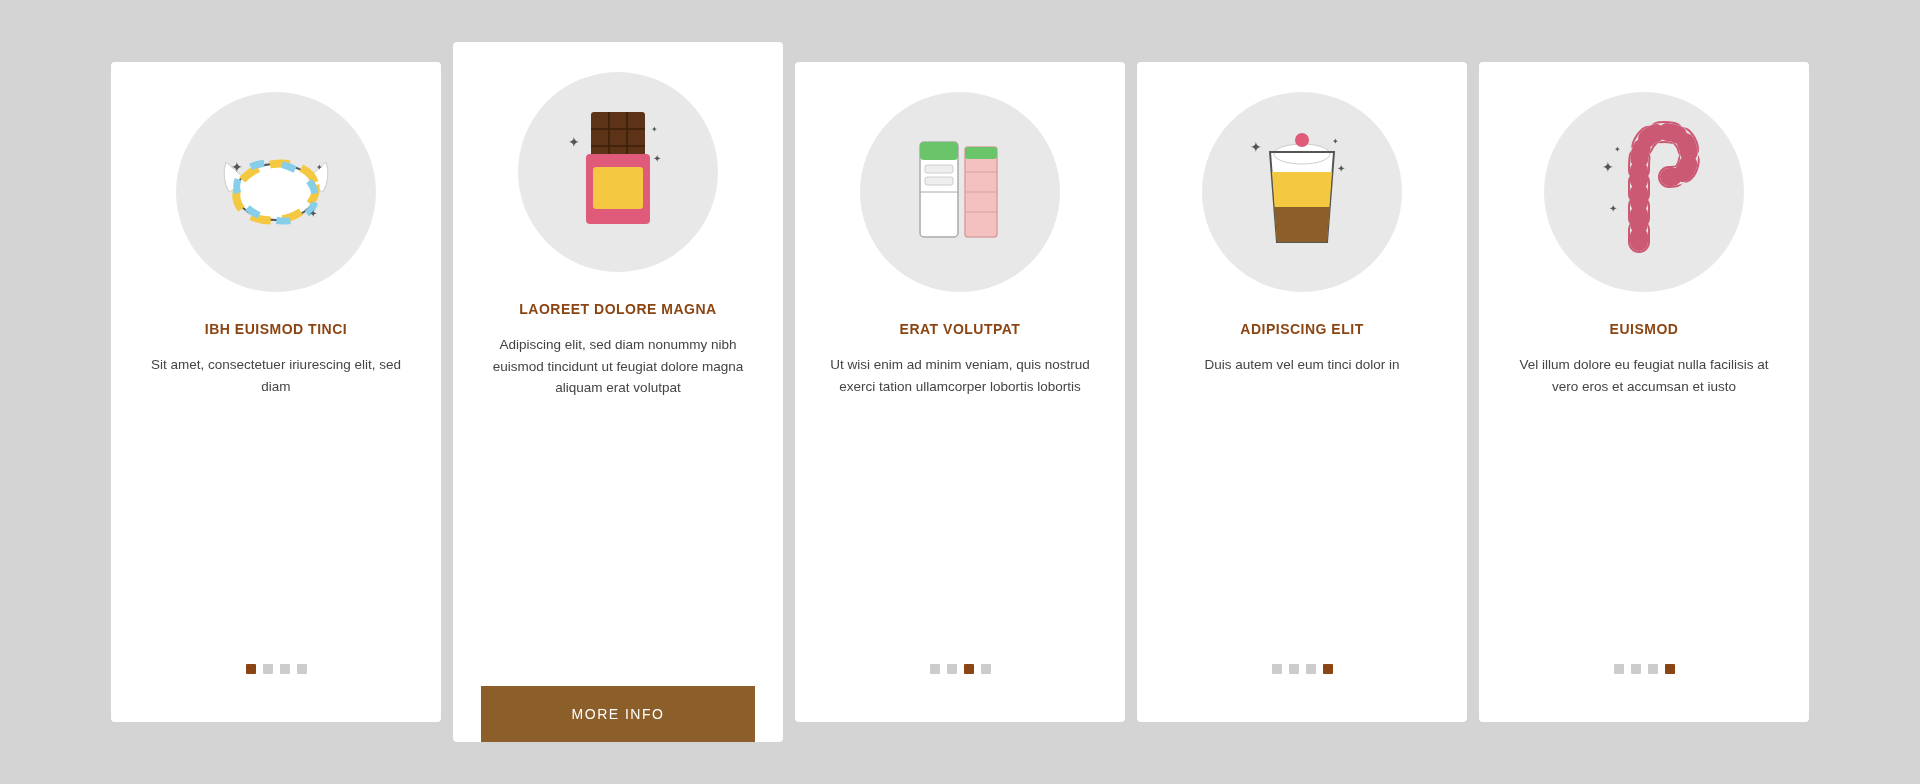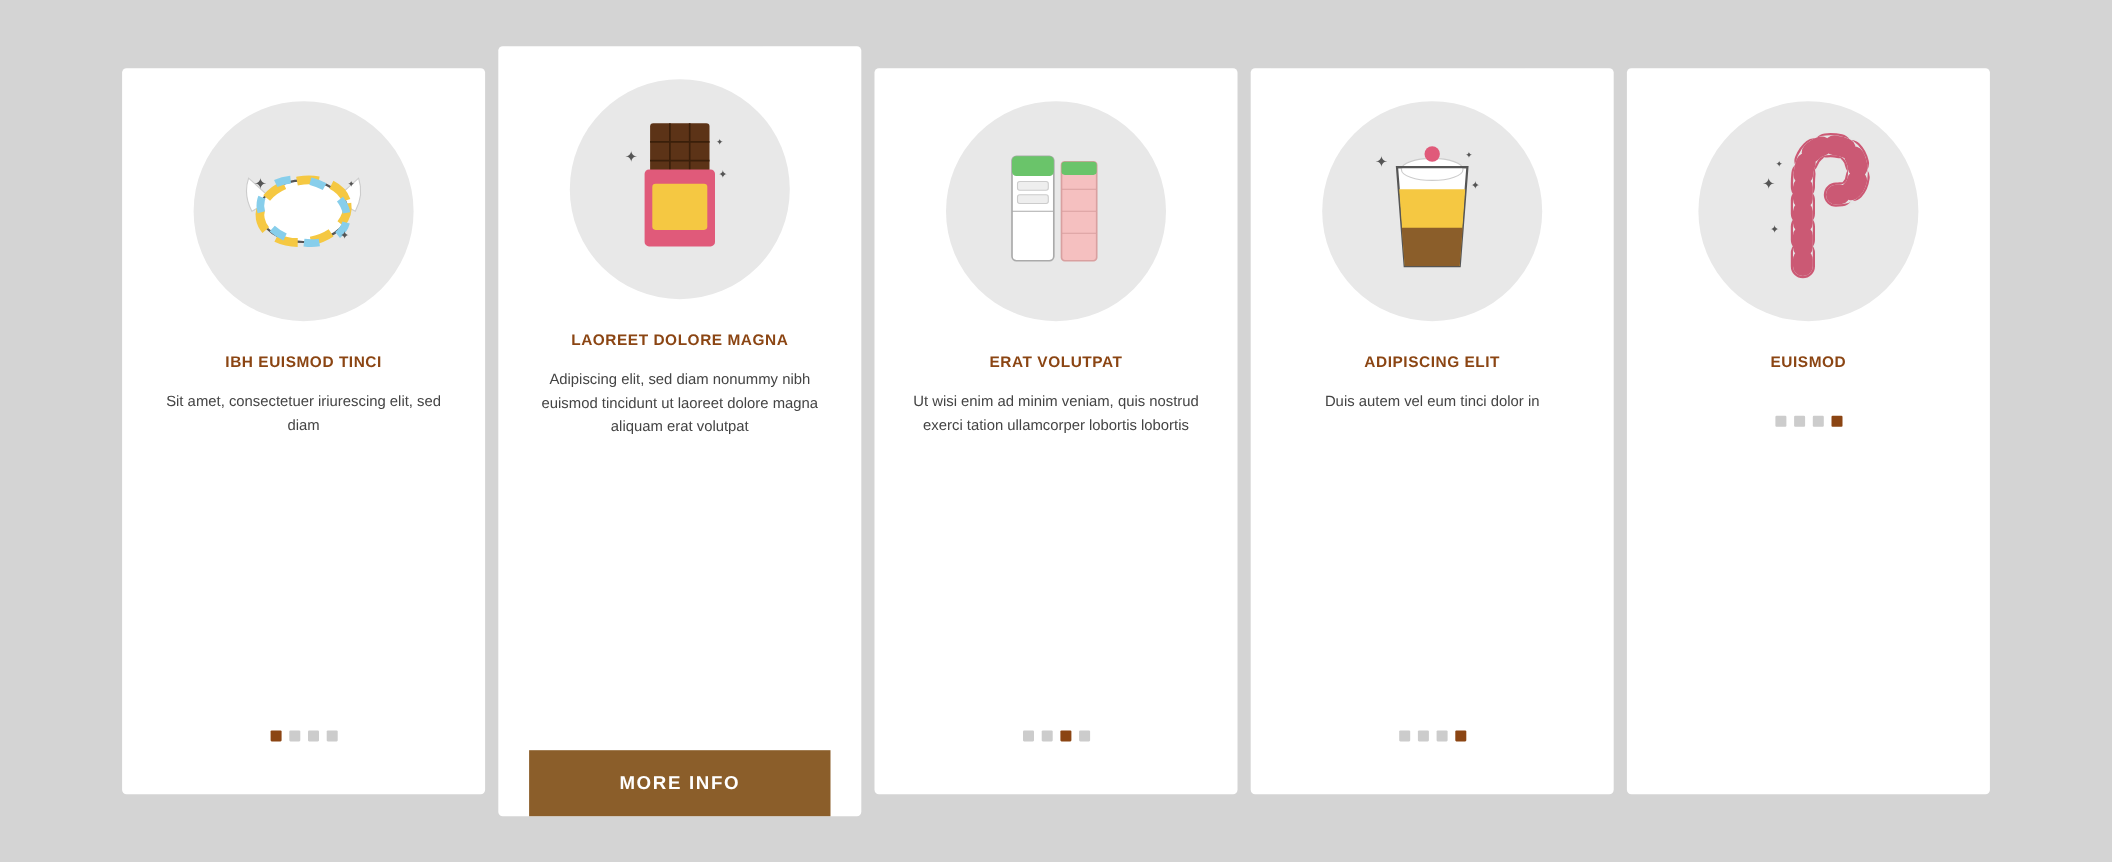--- a/index.html
+++ b/index.html
@@ -87,22 +87,22 @@
     }
 
     .dot.active {
       background: #8b4513;
     }
 
     .more-info-btn {
       width: 100%;
       background: #8b5e2a;
       color: #fff;
-      font-size: 17px;
-      font-weight: 700;
+      font-size: 14px;
+      font-weight: 400;
       letter-spacing: 1.5px;
       border: none;
       padding: 20px 0;
       cursor: pointer;
       margin-top: 20px;
     }
 
     
     svg {
       overflow: visible;
@@ -157,21 +157,21 @@
         <rect x="40" y="65" width="50" height="42" rx="3" fill="#f5c842"></rect>
 
         <path d="M33,52 L38,10 L92,10 L97,52Z" fill="none" stroke="#e05a7a" stroke-width="0"></path>
 
         <text x="15" y="45" font-size="14" fill="#555">✦</text>
         <text x="100" y="60" font-size="10" fill="#555">✦</text>
         <text x="98" y="30" font-size="8" fill="#555">✦</text>
       </svg>
     </div>
     <div class="card-title">LAOREET DOLORE MAGNA</div>
-    <div class="card-desc">Adipiscing elit, sed diam nonummy nibh euismod tinci­dunt ut laoreet dolore magna aliquam erat volutpat</div>
+    <div class="card-desc">Adipiscing elit, sed diam nonummy nibh euismod tinci­dunt ut feugiat dolore magna aliquam erat volutpat</div>
     <button class="more-info-btn">MORE INFO</button>
   </div>
 
   <div class="card">
     <div class="icon-circle">
       <svg width="120" height="130" viewBox="0 0 120 130">
 
         <rect x="20" y="15" width="38" height="95" rx="4" fill="white" stroke="#aaa" stroke-width="1.5"></rect>
 
         <rect x="20" y="15" width="38" height="18" rx="4" fill="#6ac46a"></rect>
@@ -245,20 +245,21 @@
         <path d="M55,120 L55,45 Q55,10 80,10 Q105,10 105,35 Q105,55 85,55" fill="none" stroke="#e05a7a" stroke-width="18" stroke-linecap="round" stroke-dasharray="11 11" stroke-dashoffset="5"></path>
 
         <path d="M55,120 L55,45 Q55,10 80,10 Q105,10 105,35 Q105,55 85,55" fill="none" stroke="#555" stroke-width="22" stroke-linecap="round" opacity="0.15"></path>
 
         <text x="18" y="50" font-size="14" fill="#555">✦</text>
         <text x="25" y="90" font-size="10" fill="#555">✦</text>
         <text x="30" y="30" font-size="8" fill="#555">✦</text>
       </svg>
     </div>
     <div class="card-title">EUISMOD</div>
+    <div class="card-desc">Vel illum dolore eu feugiat nulla facilisis at vero eros et accumsan et iusto</div>
     <div class="dots">
       <div class="dot"></div>
       <div class="dot"></div>
       <div class="dot"></div>
       <div class="dot active"></div>
     </div>
   </div>
 
 </div>
 

